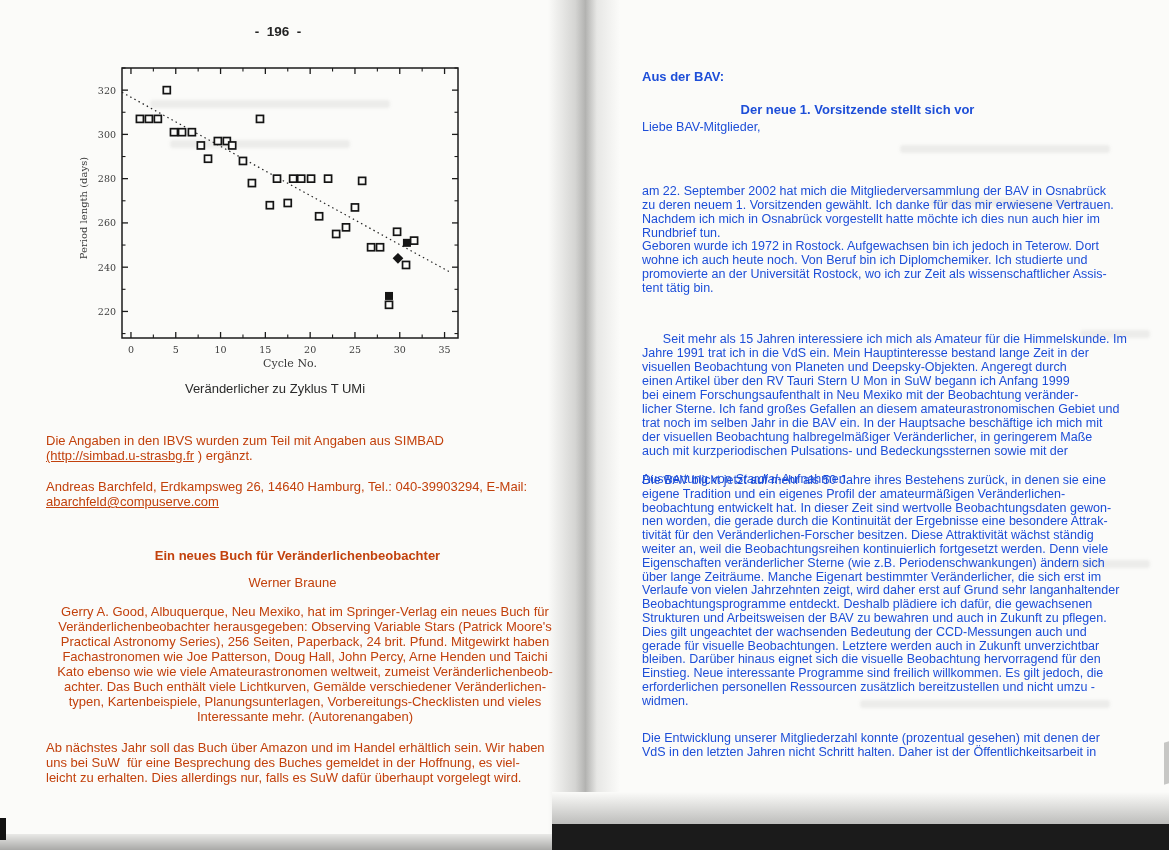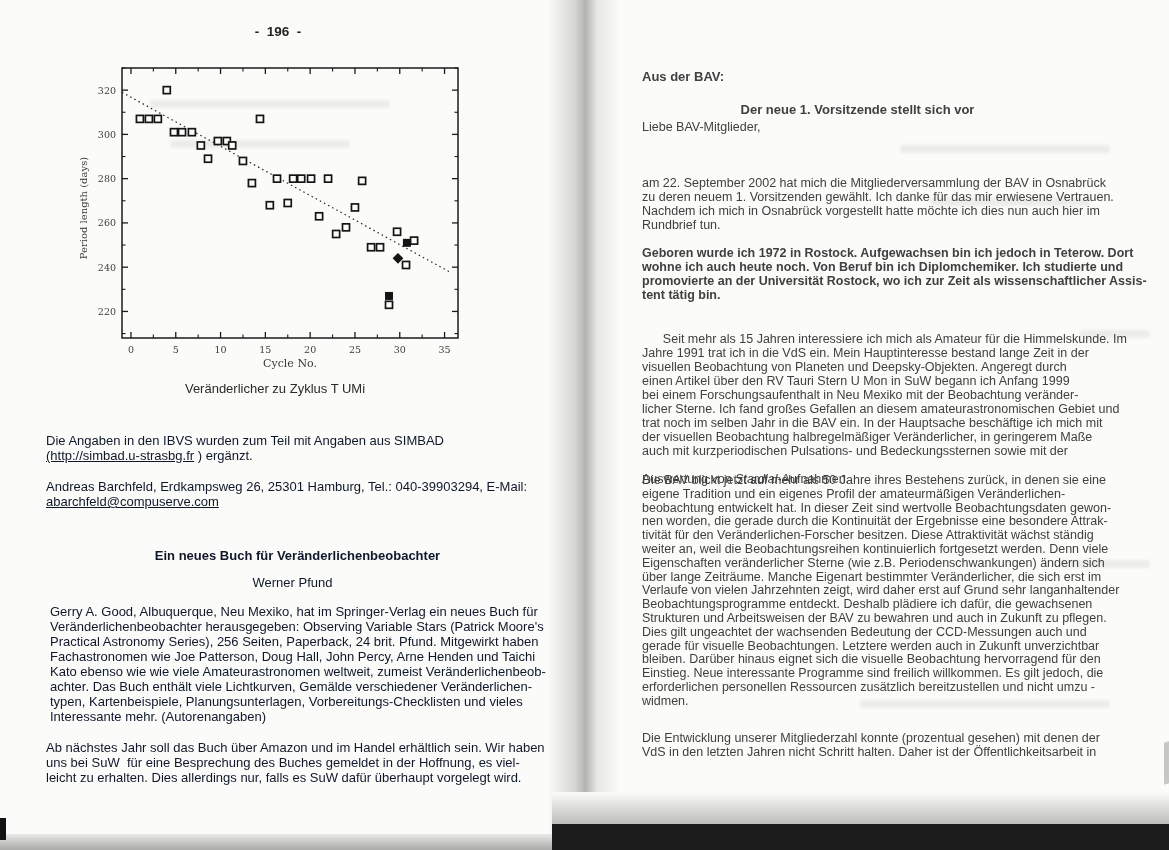--- a/index.html
+++ b/index.html
@@ -5,22 +5,22 @@
   html,body{margin:0;padding:0;width:1169px;height:850px;overflow:hidden;
     background:#f8f8f6;font-family:"Liberation Sans",sans-serif;}
   .scan{position:absolute;inset:0;background:#fbfbf9;}
   .abs{position:absolute;}
   .page{position:absolute;top:0;bottom:0;}
   .left-page{left:0;width:560px;}
   .right-page{left:600px;width:569px;}
   .pre{white-space:pre;}
   .pgnum{font-weight:bold;font-size:13.5px;color:#242424;white-space:pre;text-align:center;}
   .caption{font-size:13px;color:#2a2a2a;text-align:center;}
-  .lp-body{font-size:13px;line-height:15px;color:#0f172a;}
-  .rp-body{font-size:12.5px;line-height:14px;color:#404040;}
+  .lp-body{font-size:13px;line-height:15px;color:#c2410c;}
+  .rp-body{font-size:12.5px;line-height:14px;color:#1d4ed8;}
   .bold{font-weight:bold;}
   .center{text-align:center;}
   .ul{text-decoration:underline;}
   .block{display:block;}
   em{font-style:italic;}
   .tick-label{font-family:"DejaVu Serif",serif;font-size:9.5px;fill:#3d3d3d;}
   .axis-title{font-family:"DejaVu Serif",serif;font-size:10px;fill:#3a3a3a;}
   
   .gutter{position:absolute;left:548px;top:0;width:72px;height:850px;
     background:linear-gradient(90deg,rgba(175,175,173,0) 0%,rgba(165,165,163,.45) 38%,
@@ -169,28 +169,28 @@
     </figure>
 
     <div class="abs caption" style="left:75px;top:381px;width:400px;">Veränderlicher zu Zyklus T UMi</div>
 
     <div class="abs lp-body" style="left:46px;top:433px;width:510px;">
       <span class="block">Die Angaben in den IBVS wurden zum Teil mit Angaben aus SIMBAD</span>
       <span class="block"><span class="ul">(http://simbad.u-strasbg.fr</span><span> ) ergänzt.</span></span>
     </div>
 
     <div class="abs lp-body" style="left:46px;top:479px;width:510px;">
-      <span class="block">Andreas Barchfeld, Erdkampsweg 26, 25301 Hamburg, Tel.: 040-39903294, E-Mail:</span>
+      <span class="block">Andreas Barchfeld, Erdkampsweg 26, 14640 Hamburg, Tel.: 040-39903294, E-Mail:</span>
       <span class="ul">abarchfeld@compuserve.com</span>
     </div>
 
     <div class="abs lp-body bold center" style="left:45px;top:548px;width:505px;">Ein neues Buch  für Veränderlichenbeobachter</div>
-    <div class="abs lp-body center" style="left:45px;top:575px;width:495px;">Werner Pfund</div>
-
-    <div class="abs lp-body pre" style="left:50px;top:604px;width:510px;">Gerry A. Good, Albuquerque, Neu Mexiko, hat im Springer-Verlag ein neues Buch für
+    <div class="abs lp-body center" style="left:45px;top:575px;width:495px;">Werner Braune</div>
+
+    <div class="abs lp-body pre" style="left:50px;top:604px;width:510px;text-align:center;">Gerry A. Good, Albuquerque, Neu Mexiko, hat im Springer-Verlag ein neues Buch für
 Veränderlichenbeobachter herausgegeben: Observing Variable Stars (Patrick Moore's
 Practical Astronomy Series), 256 Seiten, Paperback, 24 brit. Pfund. Mitgewirkt haben
 Fachastronomen wie Joe Patterson, Doug Hall, John Percy, Arne Henden und Taichi
 Kato ebenso wie wie viele Amateurastronomen weltweit, zumeist Veränderlichenbeob-
 achter. Das Buch enthält viele Lichtkurven, Gemälde verschiedener Veränderlichen-
 typen, Kartenbeispiele, Planungsunterlagen, Vorbereitungs-Checklisten und vieles
 Interessante mehr. (Autorenangaben)</div>
 
     <div class="abs lp-body pre" style="left:46px;top:740px;width:510px;">Ab nächstes Jahr soll das Buch über Amazon und im Handel erhältlich sein. Wir haben
 uns bei SuW  für eine Besprechung des Buches gemeldet in der Hoffnung, es viel-
@@ -198,26 +198,26 @@
   </div>
 
   <div class="page right-page">
 
     <div class="abs rp-body bold" style="left:42px;top:70px;font-size:13px;">Aus der  BAV:</div>
 
     <div class="abs rp-body bold center" style="left:45px;top:103px;width:425px;font-size:13px;">Der neue 1. Vorsitzende stellt sich vor</div>
 
     <div class="abs rp-body" style="left:42px;top:120px;">Liebe BAV-Mitglieder,</div>
 
-    <div class="abs rp-body pre" style="left:42px;top:176px;">am 22. September 2002 hat mich die Mitgliederversammlung der BAV in Osnabrück
+    <div class="abs rp-body pre" style="left:42px;top:184px;">am 22. September 2002 hat mich die Mitgliederversammlung der BAV in Osnabrück
 zu deren neuem 1. Vorsitzenden gewählt. Ich danke für das mir erwiesene Vertrauen.
 Nachdem ich mich in Osnabrück vorgestellt hatte möchte ich dies nun auch hier im
 Rundbrief tun.</div>
 
-    <div class="abs rp-body pre" style="left:42px;top:246px;font-weight:bold;">Geboren wurde ich 1972 in Rostock. Aufgewachsen bin ich jedoch in Teterow. Dort
+    <div class="abs rp-body pre" style="left:42px;top:239px;">Geboren wurde ich 1972 in Rostock. Aufgewachsen bin ich jedoch in Teterow. Dort
 wohne ich auch heute noch. Von Beruf bin ich Diplomchemiker. Ich studierte und
 promovierte an der Universität Rostock, wo ich zur Zeit als wissenschaftlicher Assis-
 tent tätig bin.</div>
 
     <div class="abs rp-body pre" style="left:42px;top:318px;">
       <span>Seit mehr als 15 Jahren interessiere ich mich als Amateur für die Himmelskunde. Im
 Jahre 1991 trat ich in die VdS ein. Mein Hauptinteresse bestand lange Zeit in der
 visuellen Beobachtung von Planeten und Deepsky-Objekten. Angeregt durch
 einen Artikel über den RV Tauri Stern U Mon in SuW begann ich Anfang 1999
 bei einem Forschungsaufenthalt in Neu Mexiko mit der Beobachtung veränder-

